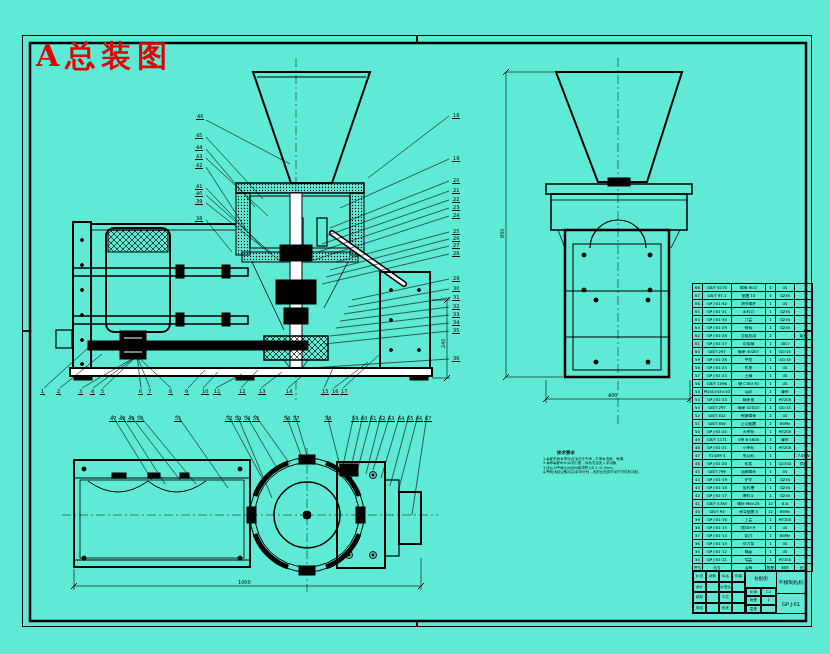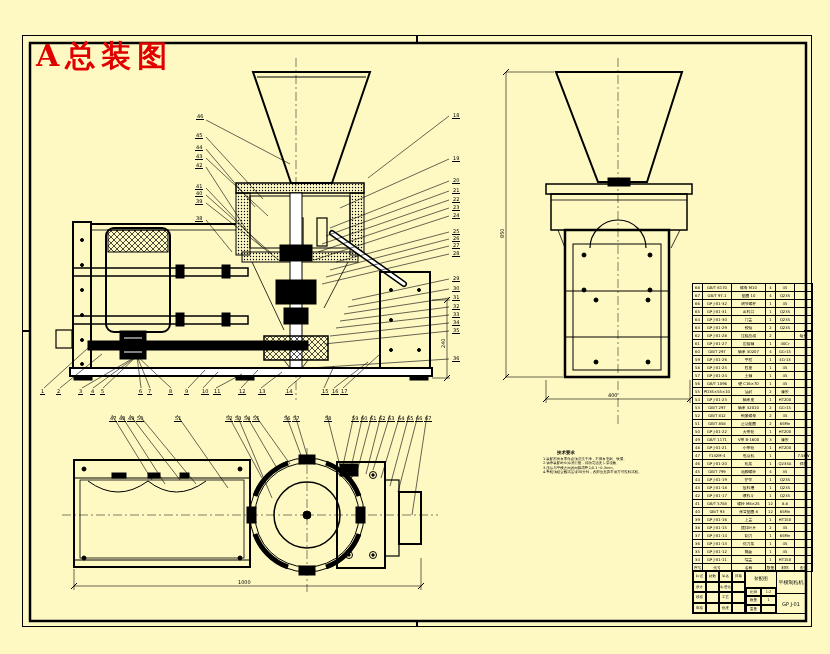--- a/index.html
+++ b/index.html
@@ -1,16 +1,16 @@
 <!DOCTYPE html>
 <html><head>
 <meta charset="utf-8">
 <style>
   html,body{margin:0;padding:0;background:#fff;}
-  #canvas{position:relative;width:830px;height:654px;background:#fef9c3;overflow:hidden;
+  #canvas{position:relative;width:830px;height:654px;background:#5eead4;overflow:hidden;
           font-family:"DejaVu Sans",sans-serif;color:#000;}
   #art{position:absolute;left:0;top:0;}
   .layer{position:absolute;left:0;top:0;width:830px;height:654px;pointer-events:none;}
   #sheet-title{position:absolute;left:36px;top:40px;font-family:"DejaVu Serif",serif;
                font-weight:bold;font-size:30px;letter-spacing:6px;line-height:32px;}
   .bal{position:absolute;font-size:5px;line-height:5px;border-bottom:1px solid #000;
        padding:0 1px;white-space:nowrap;}
   .dim{position:absolute;font-size:5px;line-height:5px;white-space:nowrap;}
   .dim.rot{transform:rotate(-90deg);transform-origin:left top;}
   #notes{position:absolute;left:543px;top:451px;width:150px;font-size:3.5px;line-height:4.6px;}

